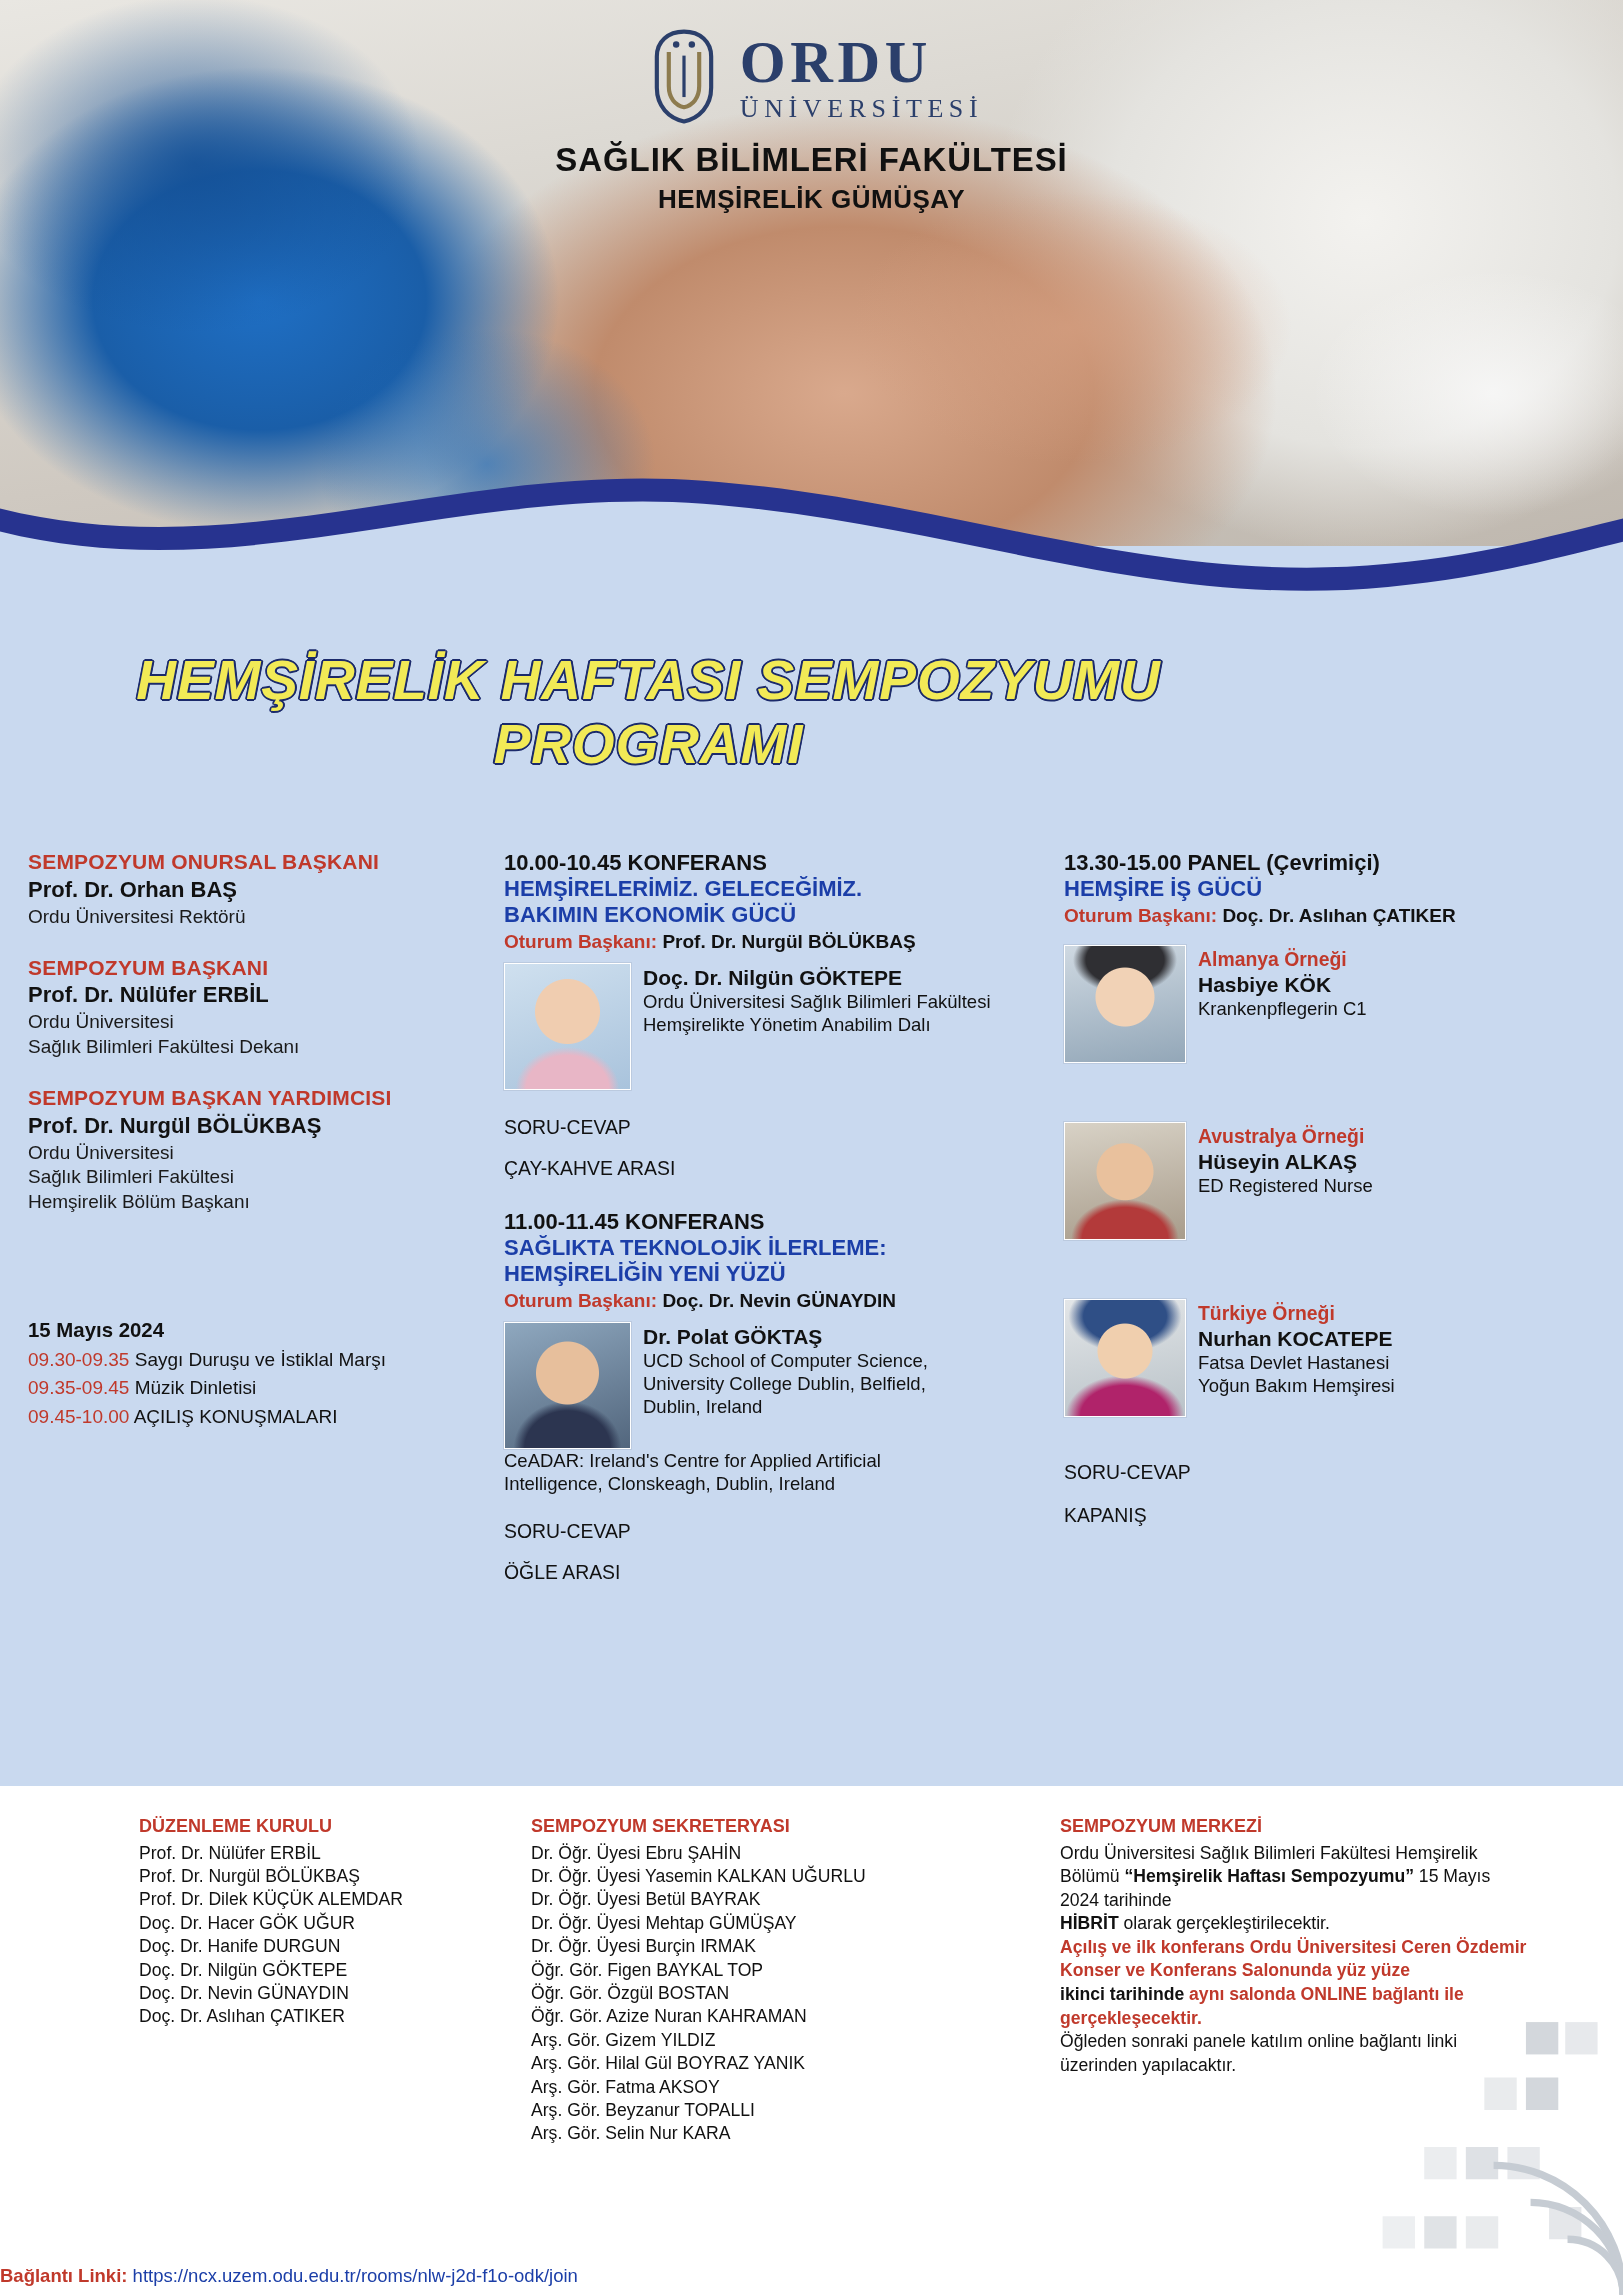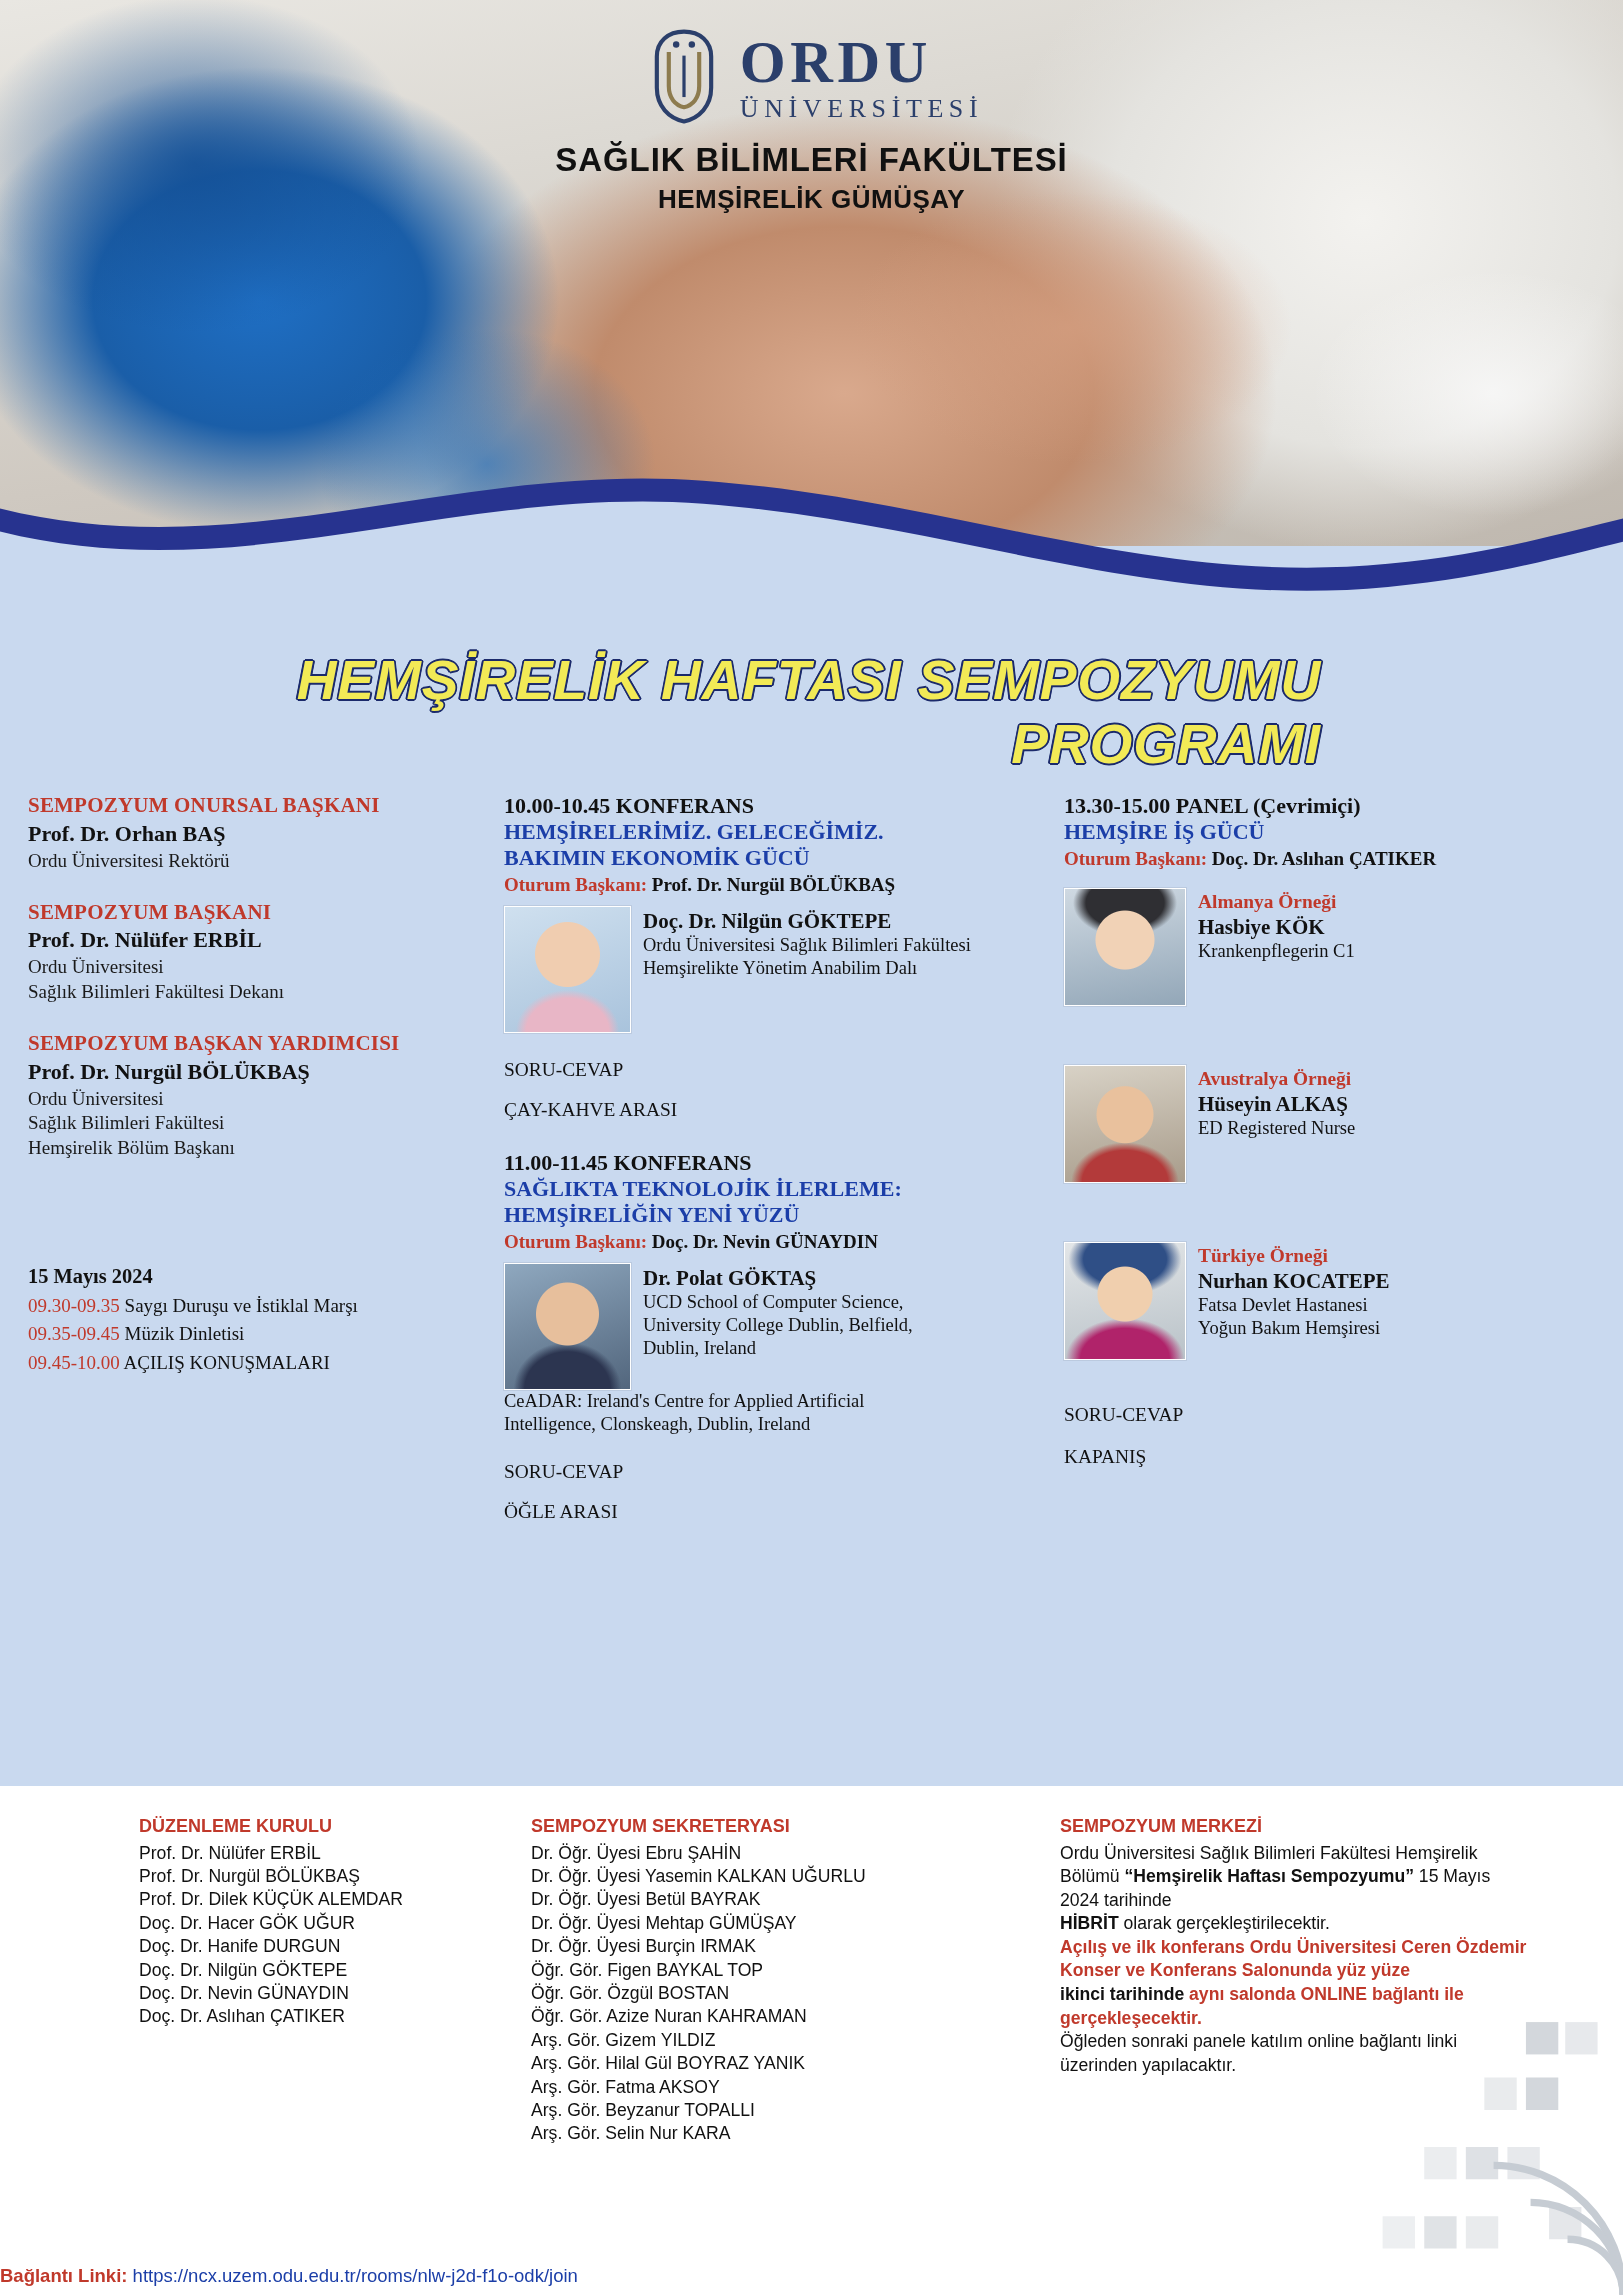--- a/index.html
+++ b/index.html
@@ -102,22 +102,21 @@
     letter-spacing: 0.5px;
     color: #111111;
   }
 
   
   .title-wrap {
     position: absolute;
     left: 0;
     top: 648px;
     width: 1297px;
-    text-align: right;
-    padding-left: 24px;
+    text-align: center;
   }
   .title-main {
     font-size: 55px;
     font-weight: bold;
     font-style: italic;
     letter-spacing: 0.9px;
     color: #f2ea56;
     text-shadow:
        1.9px 0 0 #1b2a6b, -1.9px 0 0 #1b2a6b, 0 1.9px 0 #1b2a6b, 0 -1.9px 0 #1b2a6b,
        1.4px 1.4px 0 #1b2a6b, -1.4px 1.4px 0 #1b2a6b, 1.4px -1.4px 0 #1b2a6b, -1.4px -1.4px 0 #1b2a6b;
@@ -130,22 +129,21 @@
     letter-spacing: 1.4px;
     color: #f2ea56;
     text-shadow:
        1.9px 0 0 #1b2a6b, -1.9px 0 0 #1b2a6b, 0 1.9px 0 #1b2a6b, 0 -1.9px 0 #1b2a6b,
        1.4px 1.4px 0 #1b2a6b, -1.4px 1.4px 0 #1b2a6b, 1.4px -1.4px 0 #1b2a6b, -1.4px -1.4px 0 #1b2a6b;
   }
 
   
   .col {
     position: absolute;
-    top: 793px;
-    font-family: Liberation Serif, serif;
+    top: 850px;
   }
   #col-left  { left: 28px;   width: 467px; }
   #col-mid   { left: 504px; width: 551px; }
   #col-right { left: 1064px; width: 527px; }
 
   .head-red {
     color: #c0392b;
     font-weight: bold;
     font-size: 21px;
     letter-spacing: 0.2px;

